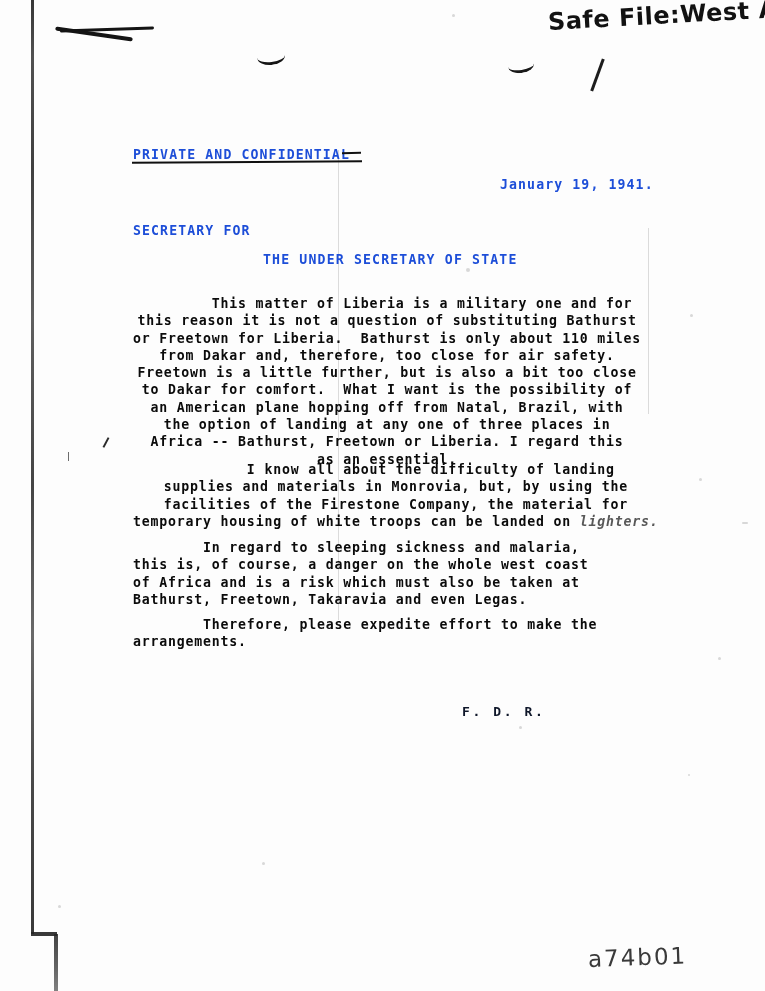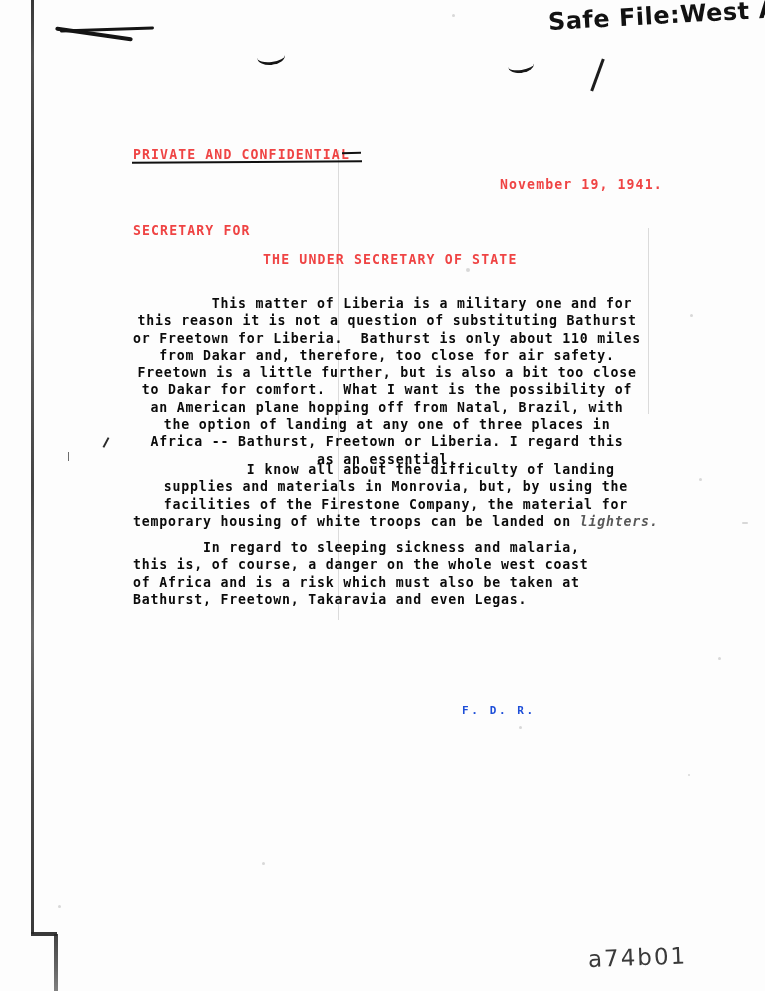--- a/index.html
+++ b/index.html
@@ -138,21 +138,21 @@
   .pen-tick2 {
     position: absolute;
     left: 68px; top: 452px;
     width: 1px; height: 9px;
     background: #6d6d6d;
   }
 
   
   .typed {
     position: absolute;
-    color: #ef4444;
+    color: #1d4ed8;
     font-size: 13.2px;
     font-weight: 700;
     letter-spacing: .85px;
     white-space: pre;
     line-height: 17.2px;
   }
   .conf {
     left: 133px;
     top: 146px;
     letter-spacing: 1.1px;
@@ -208,22 +208,22 @@
   .faint-tail {
     color: #585858;
     font-weight: 700;
     font-style: italic;
   }
 
   .signature {
     position: absolute;
     left: 462px;
     top: 704px;
-    color: #1d4ed8;
-    font-size: 11px;
+    color: #0f172a;
+    font-size: 13px;
     font-weight: 700;
     letter-spacing: 2.6px;
     white-space: pre;
   }
 </style>
 </head>
 <body>
 
 <div class="page">
 
@@ -252,21 +252,21 @@
   <div class="speck" style="left:519px;top:726px;width:3px;height:3px;"></div>
   <div class="speck" style="left:452px;top:14px;width:3px;height:3px;"></div>
 
   <div class="hand hand-topfile">Safe File:West Africa</div>
   <div class="hand hand-accession">a74b01</div>
 
   <div class="typed conf">PRIVATE AND CONFIDENTIAL</div>
   <div class="conf-rule"></div>
   <div class="conf-dash"></div>
 
-  <div class="typed datestamp">November 19, 1941.</div>
+  <div class="typed datestamp">January 19, 1941.</div>
 
   <div class="typed memo-for">SECRETARY FOR</div>
 
   <div class="typed addressee">THE UNDER SECRETARY OF STATE</div>
 
   <div class="body-block para-1">        This matter of Liberia is a military one and for
 this reason it is not a question of substituting Bathurst
 or Freetown for Liberia.  Bathurst is only about 110 miles
 from Dakar and, therefore, too close for air safety.
 Freetown is a little further, but is also a bit too close
@@ -279,16 +279,18 @@
   <div class="body-block para-2"><span>        I know all about the difficulty of landing
 supplies and materials in Monrovia, but, by using the
 facilities of the Firestone Company, the material for
 temporary housing of white troops can be landed on </span><span class="faint-tail">lighters.</span></div>
 
   <div class="body-block para-3">        In regard to sleeping sickness and malaria,
 this is, of course, a danger on the whole west coast
 of Africa and is a risk which must also be taken at
 Bathurst, Freetown, Takaravia and even Legas.</div>
 
+  <div class="body-block para-4">        Therefore, please expedite effort to make the
+arrangements.</div>
 
   <div class="signature">F. D. R.</div>
 
 </div>
 
 </body></html>

